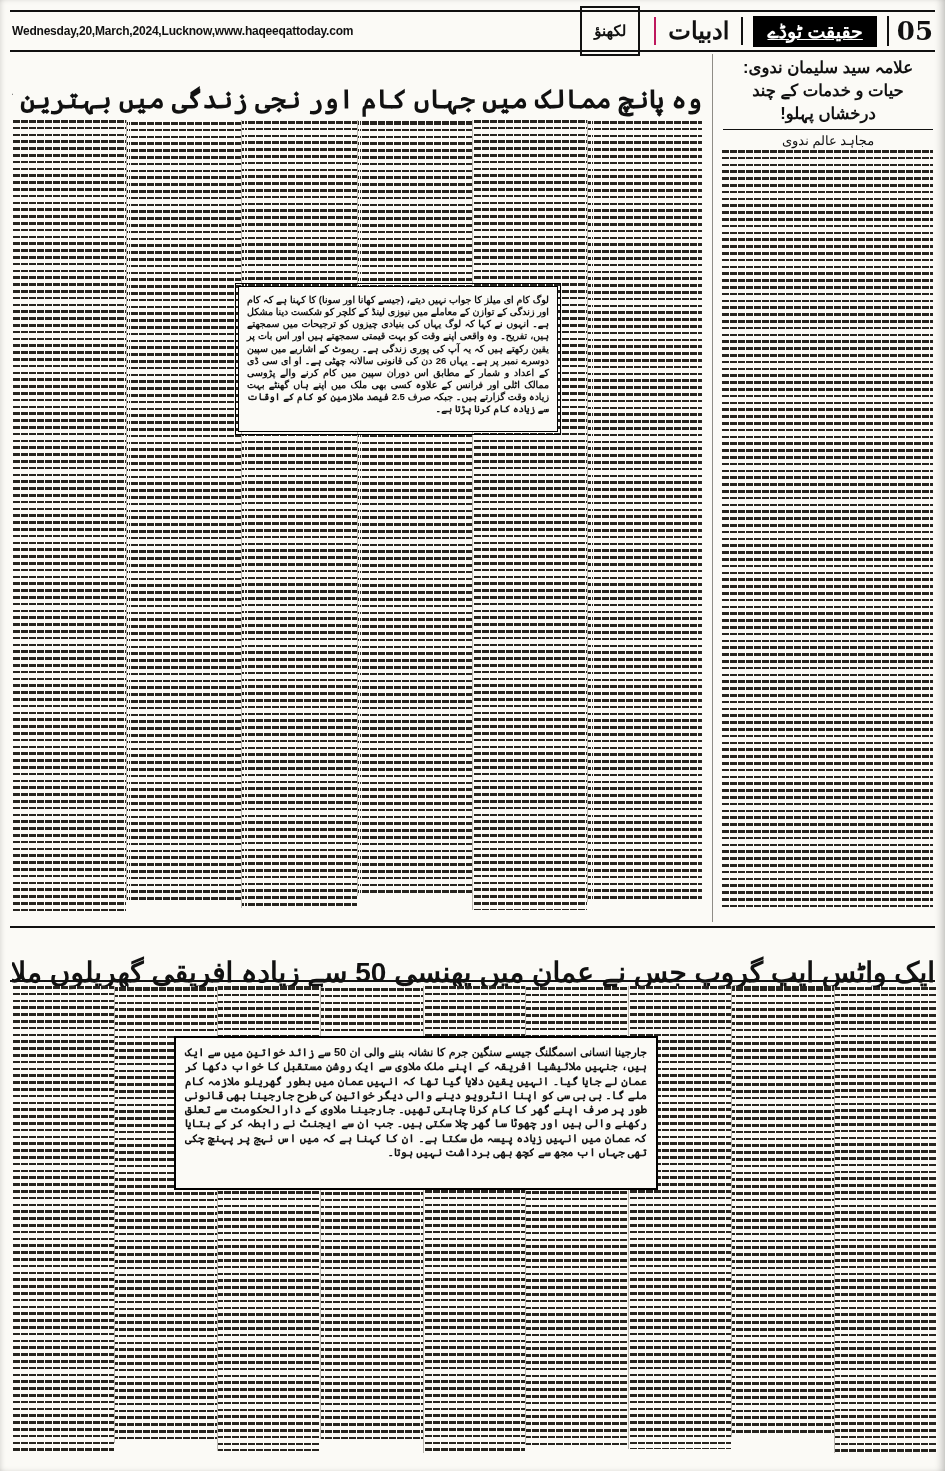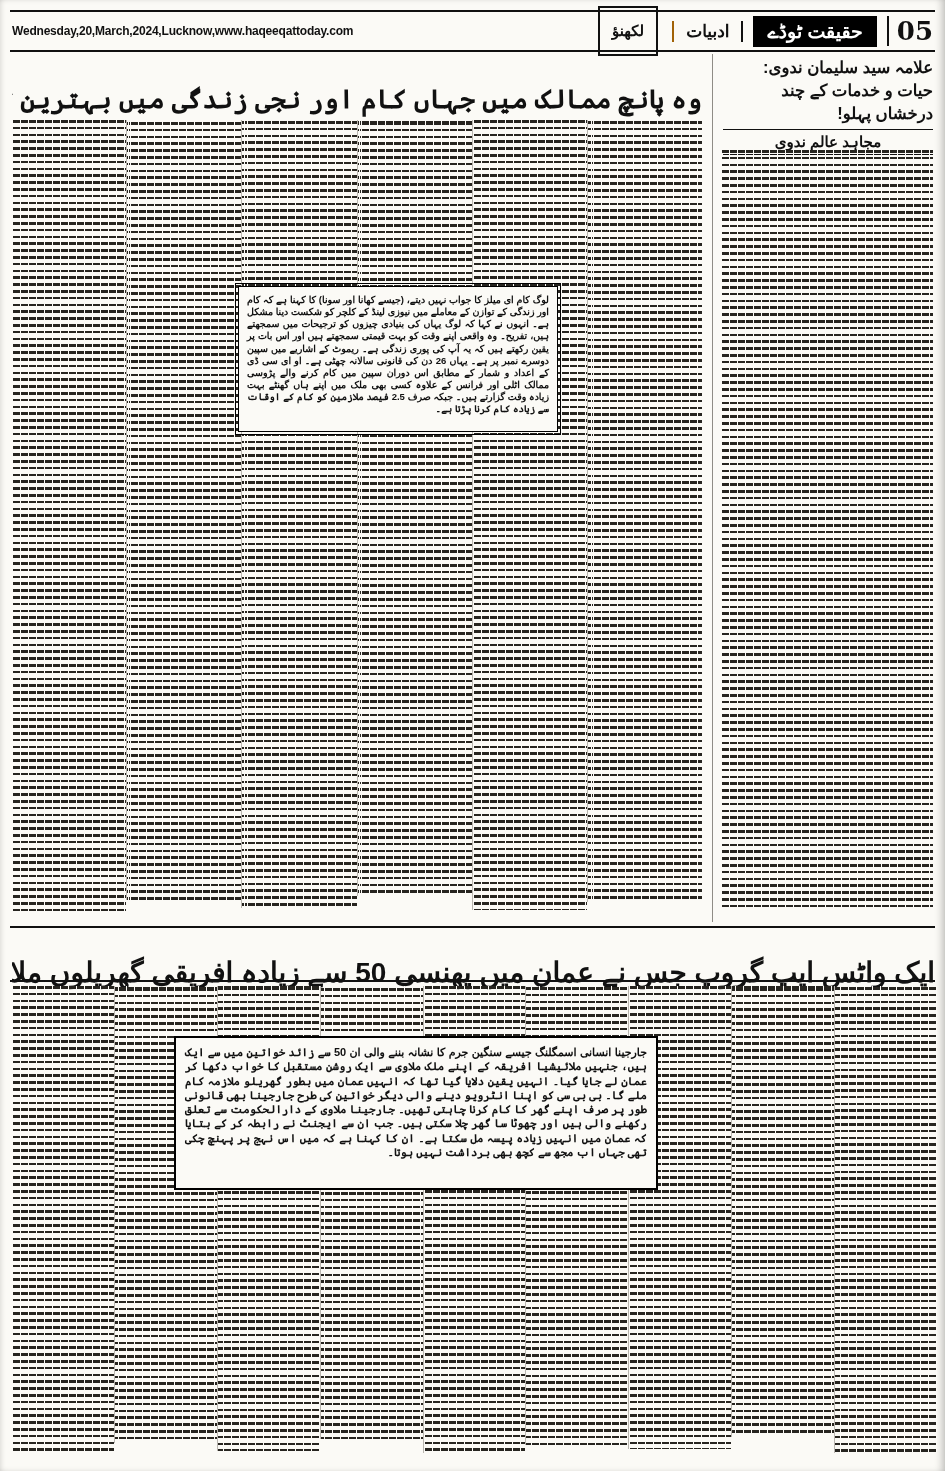--- a/index.html
+++ b/index.html
@@ -16,22 +16,22 @@
   .rule{position:absolute;background:#111;left:10px;right:10px;}
   .rule-top{top:10px;height:2px;}
   .rule-header{top:50px;height:2px;}
   .rule-sec-top{top:926px;height:2px;}
   .rule-sec-bot{top:980px;height:2px;}
 
   
   .header{position:absolute;top:14px;left:12px;right:12px;height:34px;display:flex;align-items:center;}
   .date{font-size:12px;font-weight:bold;letter-spacing:-.2px;margin-right:auto;white-space:nowrap;}
   .city-box{border:2px solid #111;font-size:15px;font-weight:bold;padding:14px 12px;margin-right:14px;direction:rtl;}
-  .section-label{font-size:17px;font-weight:bold;padding:0 12px;border-left:2px solid #a16207;border-right:2px solid #111;direction:rtl;}
-  .masthead{background:#000;color:#fff;font-size:19px;font-weight:bold;padding:4px 14px;margin:0 10px;direction:rtl;}
+  .section-label{font-size:24px;font-weight:bold;padding:0 12px;border-left:2px solid #be185d;border-right:2px solid #111;direction:rtl;}
+  .masthead{background:#000;color:#fff;font-size:19px;font-weight:bold;padding:4px 14px;margin:0 10px;direction:rtl;text-decoration:underline;}
   .page-num{font-family:"DejaVu Serif", serif;font-size:26px;font-weight:bold;padding-left:8px;border-left:2px solid #111;}
 
   
   .top-section{position:absolute;top:54px;left:12px;right:10px;height:868px;}
   .lead{position:absolute;left:0;top:0;width:690px;height:100%;}
   .lead-headline{
     position:absolute;top:2px;left:0;right:0;height:54px;
     font-size:26px;font-weight:bold;text-align:center;line-height:52px;
     direction:rtl;white-space:nowrap;overflow:hidden;
   }
@@ -57,23 +57,23 @@
 
   .pullquote-box{
     position:absolute;left:226px;top:232px;width:320px;min-height:146px;
     background:#fbfaf6;border:1px solid #000;outline:1px solid #000;outline-offset:2px;
     padding:7px 8px;box-sizing:border-box;
     font-size:9.5px;font-weight:bold;line-height:1.28;direction:rtl;text-align:justify;overflow:hidden;
   }
 
   
   .sidebar{position:absolute;left:700px;right:0;top:0;bottom:0;border-left:1px solid #8f8c86;padding-left:8px;}
-  .sidebar-headline{font-size:16.5px;font-weight:bold;line-height:1.4;direction:rtl;margin:2px 2px 4px;}
+  .sidebar-headline{font-size:16.5px;font-weight:bold;text-align:center;line-height:1.4;direction:rtl;margin:2px 2px 4px;}
   .thinrule{height:1px;background:#111;margin:3px 2px;}
-  .byline{font-size:15px;font-weight:bold;text-align:center;direction:rtl;margin:2px 0 3px;}
+  .byline{font-size:13px;font-weight:normal;text-align:center;direction:rtl;margin:2px 0 3px;}
   .sidebar-body{position:absolute;left:8px;right:2px;top:96px;bottom:10px;}
 
   
   .second-headline{
     position:absolute;top:930px;left:12px;right:10px;height:48px;
     font-size:28px;font-weight:bold;text-align:center;line-height:48px;
     direction:rtl;white-space:nowrap;overflow:hidden;
   }
   .lower-section{position:absolute;top:986px;left:12px;right:8px;bottom:12px;}
   .highlight-box{

